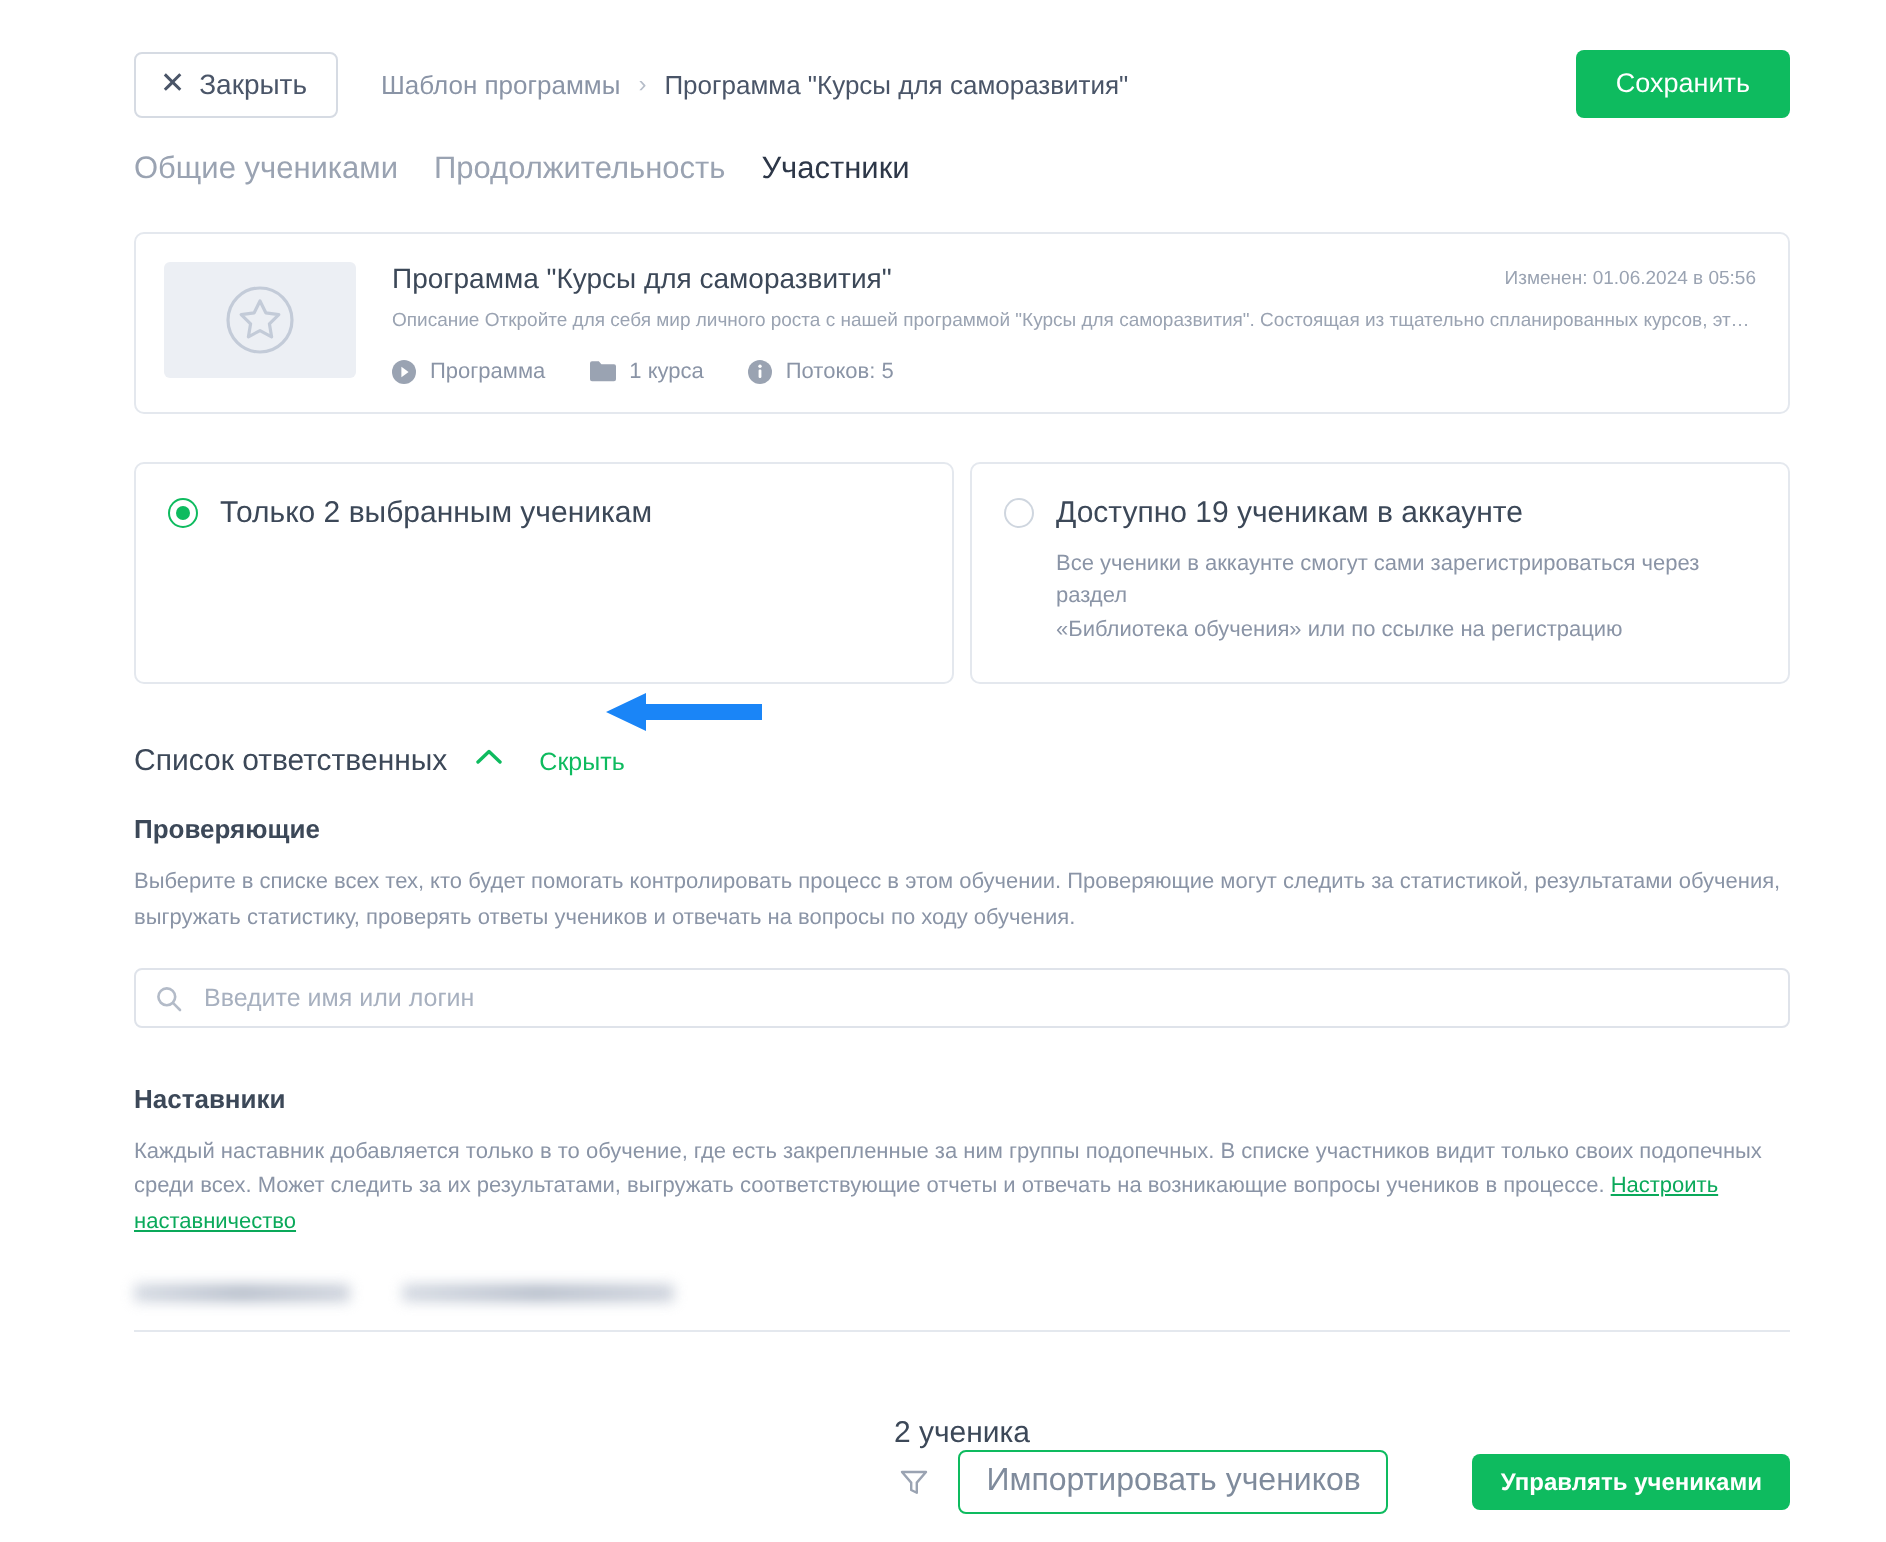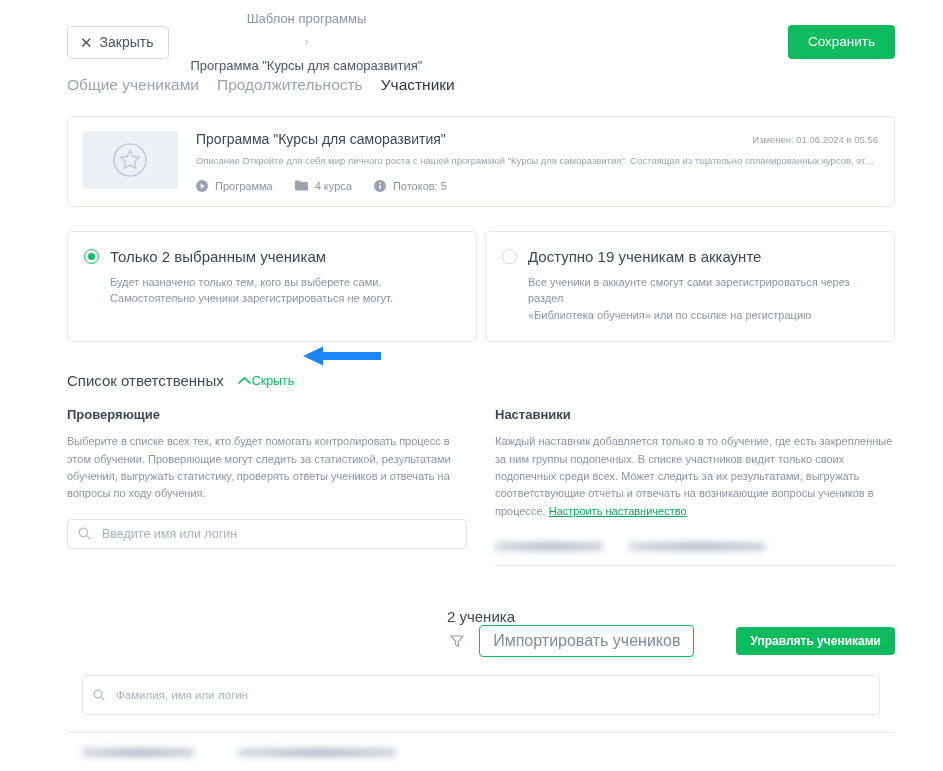--- a/index.html
+++ b/index.html
@@ -48,21 +48,20 @@
     transform: translateY(-0.5px);
   }
   .breadcrumb {
     margin-left: 22px;
     font-size: 13px;
     color: #8a94a6;
     display: flex;
     align-items: center;
     gap: 9px;
     white-space: nowrap;
-    flex-direction: column;
   }
   .breadcrumb .crumb-sep { color: #b6bdc9; font-size: 12px; }
   .breadcrumb .crumb-current { color: #4a5568; }
   .breadcrumb .crumb-link { color: #8a94a6; cursor: pointer; }
   .spacer { flex: 1 1 auto; }
   .save-btn {
     background: #0ebb5f;
     color: #ffffff;
     border: none;
     border-radius: 4px;
@@ -171,31 +170,31 @@
   
   .sec-head {
     margin: 30px 48px 0 67px;
     display: flex;
     align-items: center;
     gap: 14px;
   }
   .sec-title { font-size: 15px; color: #3c4858; }
   .toggle-hide {
     display: inline-flex;
-    align-items: center;
-    gap: 1px;
+    gap: 19px;
     color: #0ebb5f;
     font-size: 12.5px;
     cursor: pointer;
   }
 
   .two-col {
     display: flex;
     margin: 18px 48px 0 67px;
     gap: 28px;
+    flex-direction: column;
   }
   .col { flex: 1 1 0; min-width: 0; }
   .col-title { font-size: 13px; color: #3c4858; font-weight: bold; }
   .col-desc {
     margin-top: 11px;
     font-size: 11px;
     color: #8a94a6;
     line-height: 1.58;
   }
   .inline-link { color: #0aa95a; text-decoration: underline; cursor: pointer; }
@@ -355,44 +354,40 @@
             <circle cx="6" cy="6" r="6" fill="#9aa3b2"></circle>
             <path d="M4.7 3.4 L8.3 6 L4.7 8.6 Z" fill="#ffffff"></path>
           </svg>
           <span>Программа</span>
         </span>
 
         <span class="meta-item">
           <svg width="13" height="11" viewBox="0 0 13 11">
             <path d="M0 1.6 A1 1 0 0 1 1 0.6 H4.4 L5.7 2.1 H12 A1 1 0 0 1 13 3.1 V9.6 A1 1 0 0 1 12 10.6 H1 A1 1 0 0 1 0 9.6 Z" fill="#9aa3b2"></path>
           </svg>
-          <span>4 курса</span>
+          <span>1 курса</span>
         </span>
 
         <span class="meta-item">
           <svg width="12" height="12" viewBox="0 0 12 12">
             <circle cx="6" cy="6" r="6" fill="#9aa3b2"></circle>
             <rect x="5.3" y="4.8" width="1.4" height="4.2" rx="0.6" fill="#ffffff"></rect>
             <circle cx="6" cy="3.1" r="0.85" fill="#ffffff"></circle>
           </svg>
           <span>Потоков: 5</span>
         </span>
       </div>
     </div>
   </div>
 
   <div class="radio-row">
     <div class="radio-card">
       <div class="radio-top">
         <span class="radio-mark checked"></span>
         <span class="radio-label">Только 2 выбранным ученикам</span>
-      </div>
-      <div class="radio-desc">
-        <div>Будет назначено только тем, кого вы выберете сами.</div>
-        <div>Самостоятельно ученики зарегистрироваться не могут.</div>
       </div>
     </div>
 
     <div class="radio-card">
       <div class="radio-top">
         <span class="radio-mark"></span>
         <span class="radio-label">Доступно 19 ученикам в аккаунте</span>
       </div>
       <div class="radio-desc">
         <div>Все ученики в аккаунте смогут сами зарегистрироваться через раздел</div>

